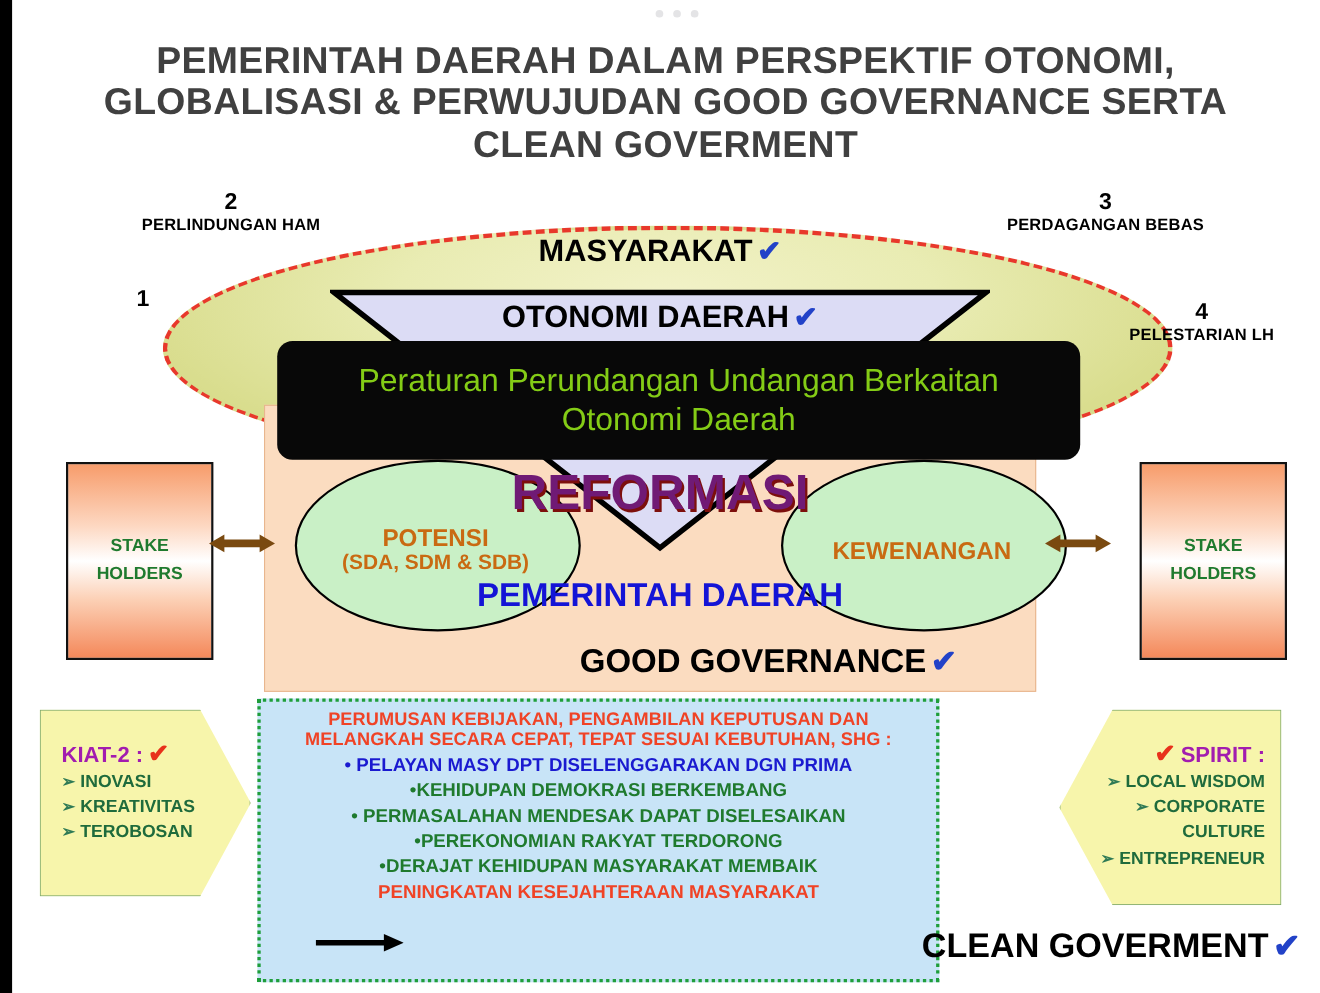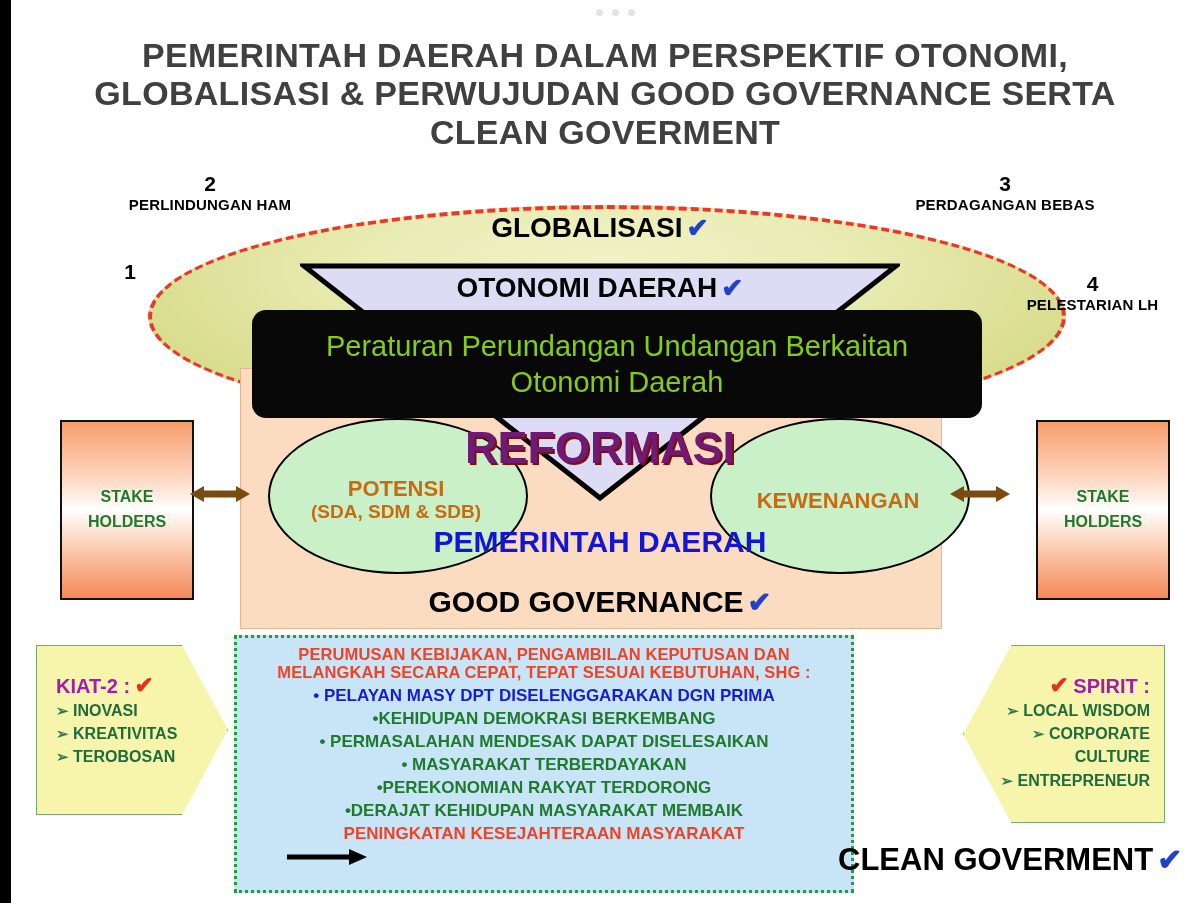--- a/index.html
+++ b/index.html
@@ -72,21 +72,21 @@
   .reformasi{
     position:absolute;left:390px;top:422px;width:420px;text-align:center;
     font-weight:bold;font-size:45px;color:#701a75;z-index:20;
     text-shadow:2px 2px 0 #7d0f0c;
   }
   .pemda{
     position:absolute;left:330px;top:525px;width:540px;text-align:center;
     font-weight:bold;font-size:30px;color:#1414d6;z-index:22;
   }
   .goodgov{
-    position:absolute;left:330px;top:585px;width:540px;text-align:center;
+    position:absolute;left:330px;top:585px;width:540px;text-align:right;
     font-weight:bold;font-size:30px;color:#000;z-index:22;
   }
   .ck{color:#2242c8;font-size:.95em;font-weight:bold;margin-left:4px;}
 
   
   .tooltip{
     position:absolute;left:252px;top:310px;width:730px;height:108px;
     background:#080808;border-radius:14px;z-index:40;
     display:flex;align-items:center;justify-content:center;
   }
@@ -207,21 +207,21 @@
 
   <div class="oval-lab left">
     <span>POTENSI</span>
     <span class="sub">(SDA, SDM &amp; SDB)</span>
   </div>
   <div class="oval-lab right">
     <span>KEWENANGAN</span>
   </div>
 
   <div class="globalisasi">
-    <span>GLOBALISASI</span><span class="ck">✔</span>
+    <span>MASYARAKAT</span><span class="ck">✔</span>
   </div>
   <div class="otonomi">
     <span>OTONOMI DAERAH</span><span class="ck">✔</span>
   </div>
   <div class="reformasi">REFORMASI</div>
   <div class="pemda">PEMERINTAH DAERAH</div>
   <div class="goodgov">
     <span>GOOD GOVERNANCE</span><span class="ck">✔</span>
   </div>
 
@@ -250,21 +250,20 @@
   </svg>
 
   <div class="bluepanel">
     <div class="bp-line bp-head">
       <span class="r1">PERUMUSAN KEBIJAKAN, PENGAMBILAN KEPUTUSAN DAN</span>
       <span class="r2">MELANGKAH SECARA CEPAT, TEPAT  SESUAI KEBUTUHAN, SHG :</span>
     </div>
     <div class="bp-line bp-blue">• PELAYAN  MASY DPT DISELENGGARAKAN DGN PRIMA</div>
     <div class="bp-line bp-green">•KEHIDUPAN DEMOKRASI BERKEMBANG</div>
     <div class="bp-line bp-green">• PERMASALAHAN MENDESAK DAPAT DISELESAIKAN</div>
-    <div class="bp-line bp-green">•  MASYARAKAT TERBERDAYAKAN</div>
     <div class="bp-line bp-green">•PEREKONOMIAN RAKYAT TERDORONG</div>
     <div class="bp-line bp-green">•DERAJAT KEHIDUPAN MASYARAKAT MEMBAIK</div>
     <div class="bp-line bp-red">PENINGKATAN KESEJAHTERAAN MASYARAKAT</div>
   </div>
 
   <svg class="black-arrow" width="80" height="22" viewBox="0 0 80 22">
     <line x1="0" y1="11" x2="66" y2="11" stroke="#000" stroke-width="5"></line>
     <polygon points="80,11 62,3 62,19" fill="#000"></polygon>
   </svg>
 

